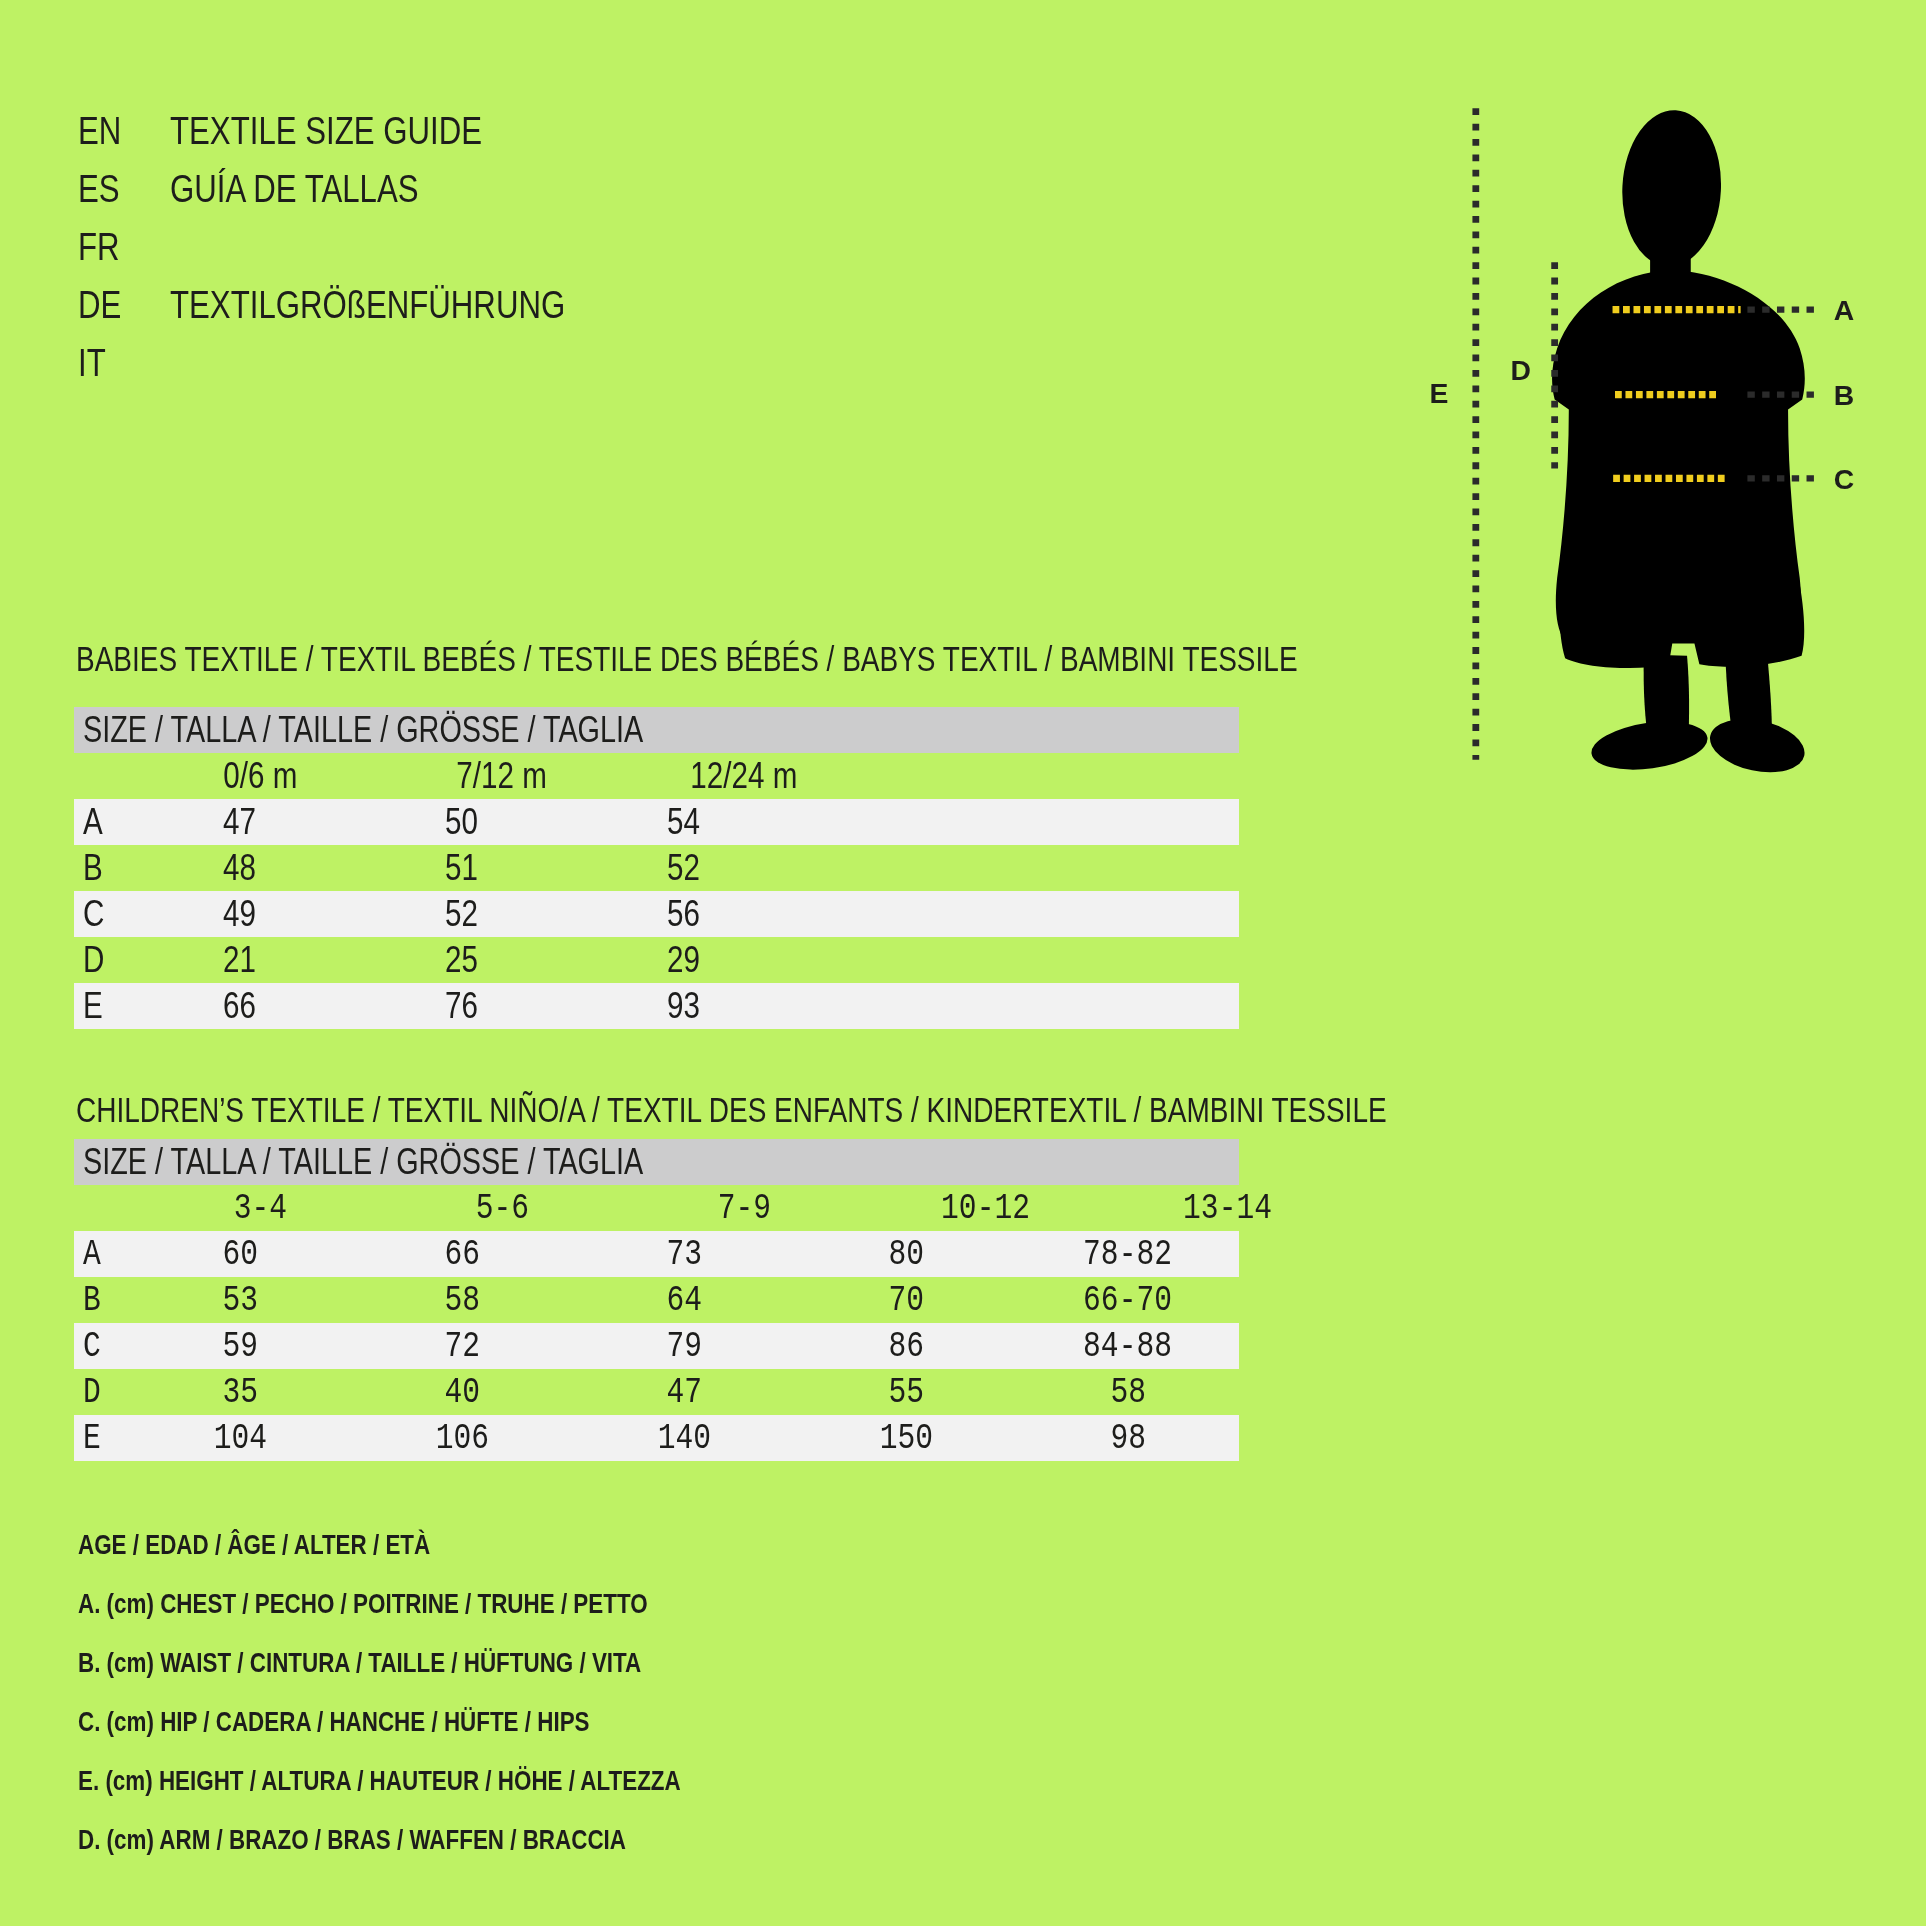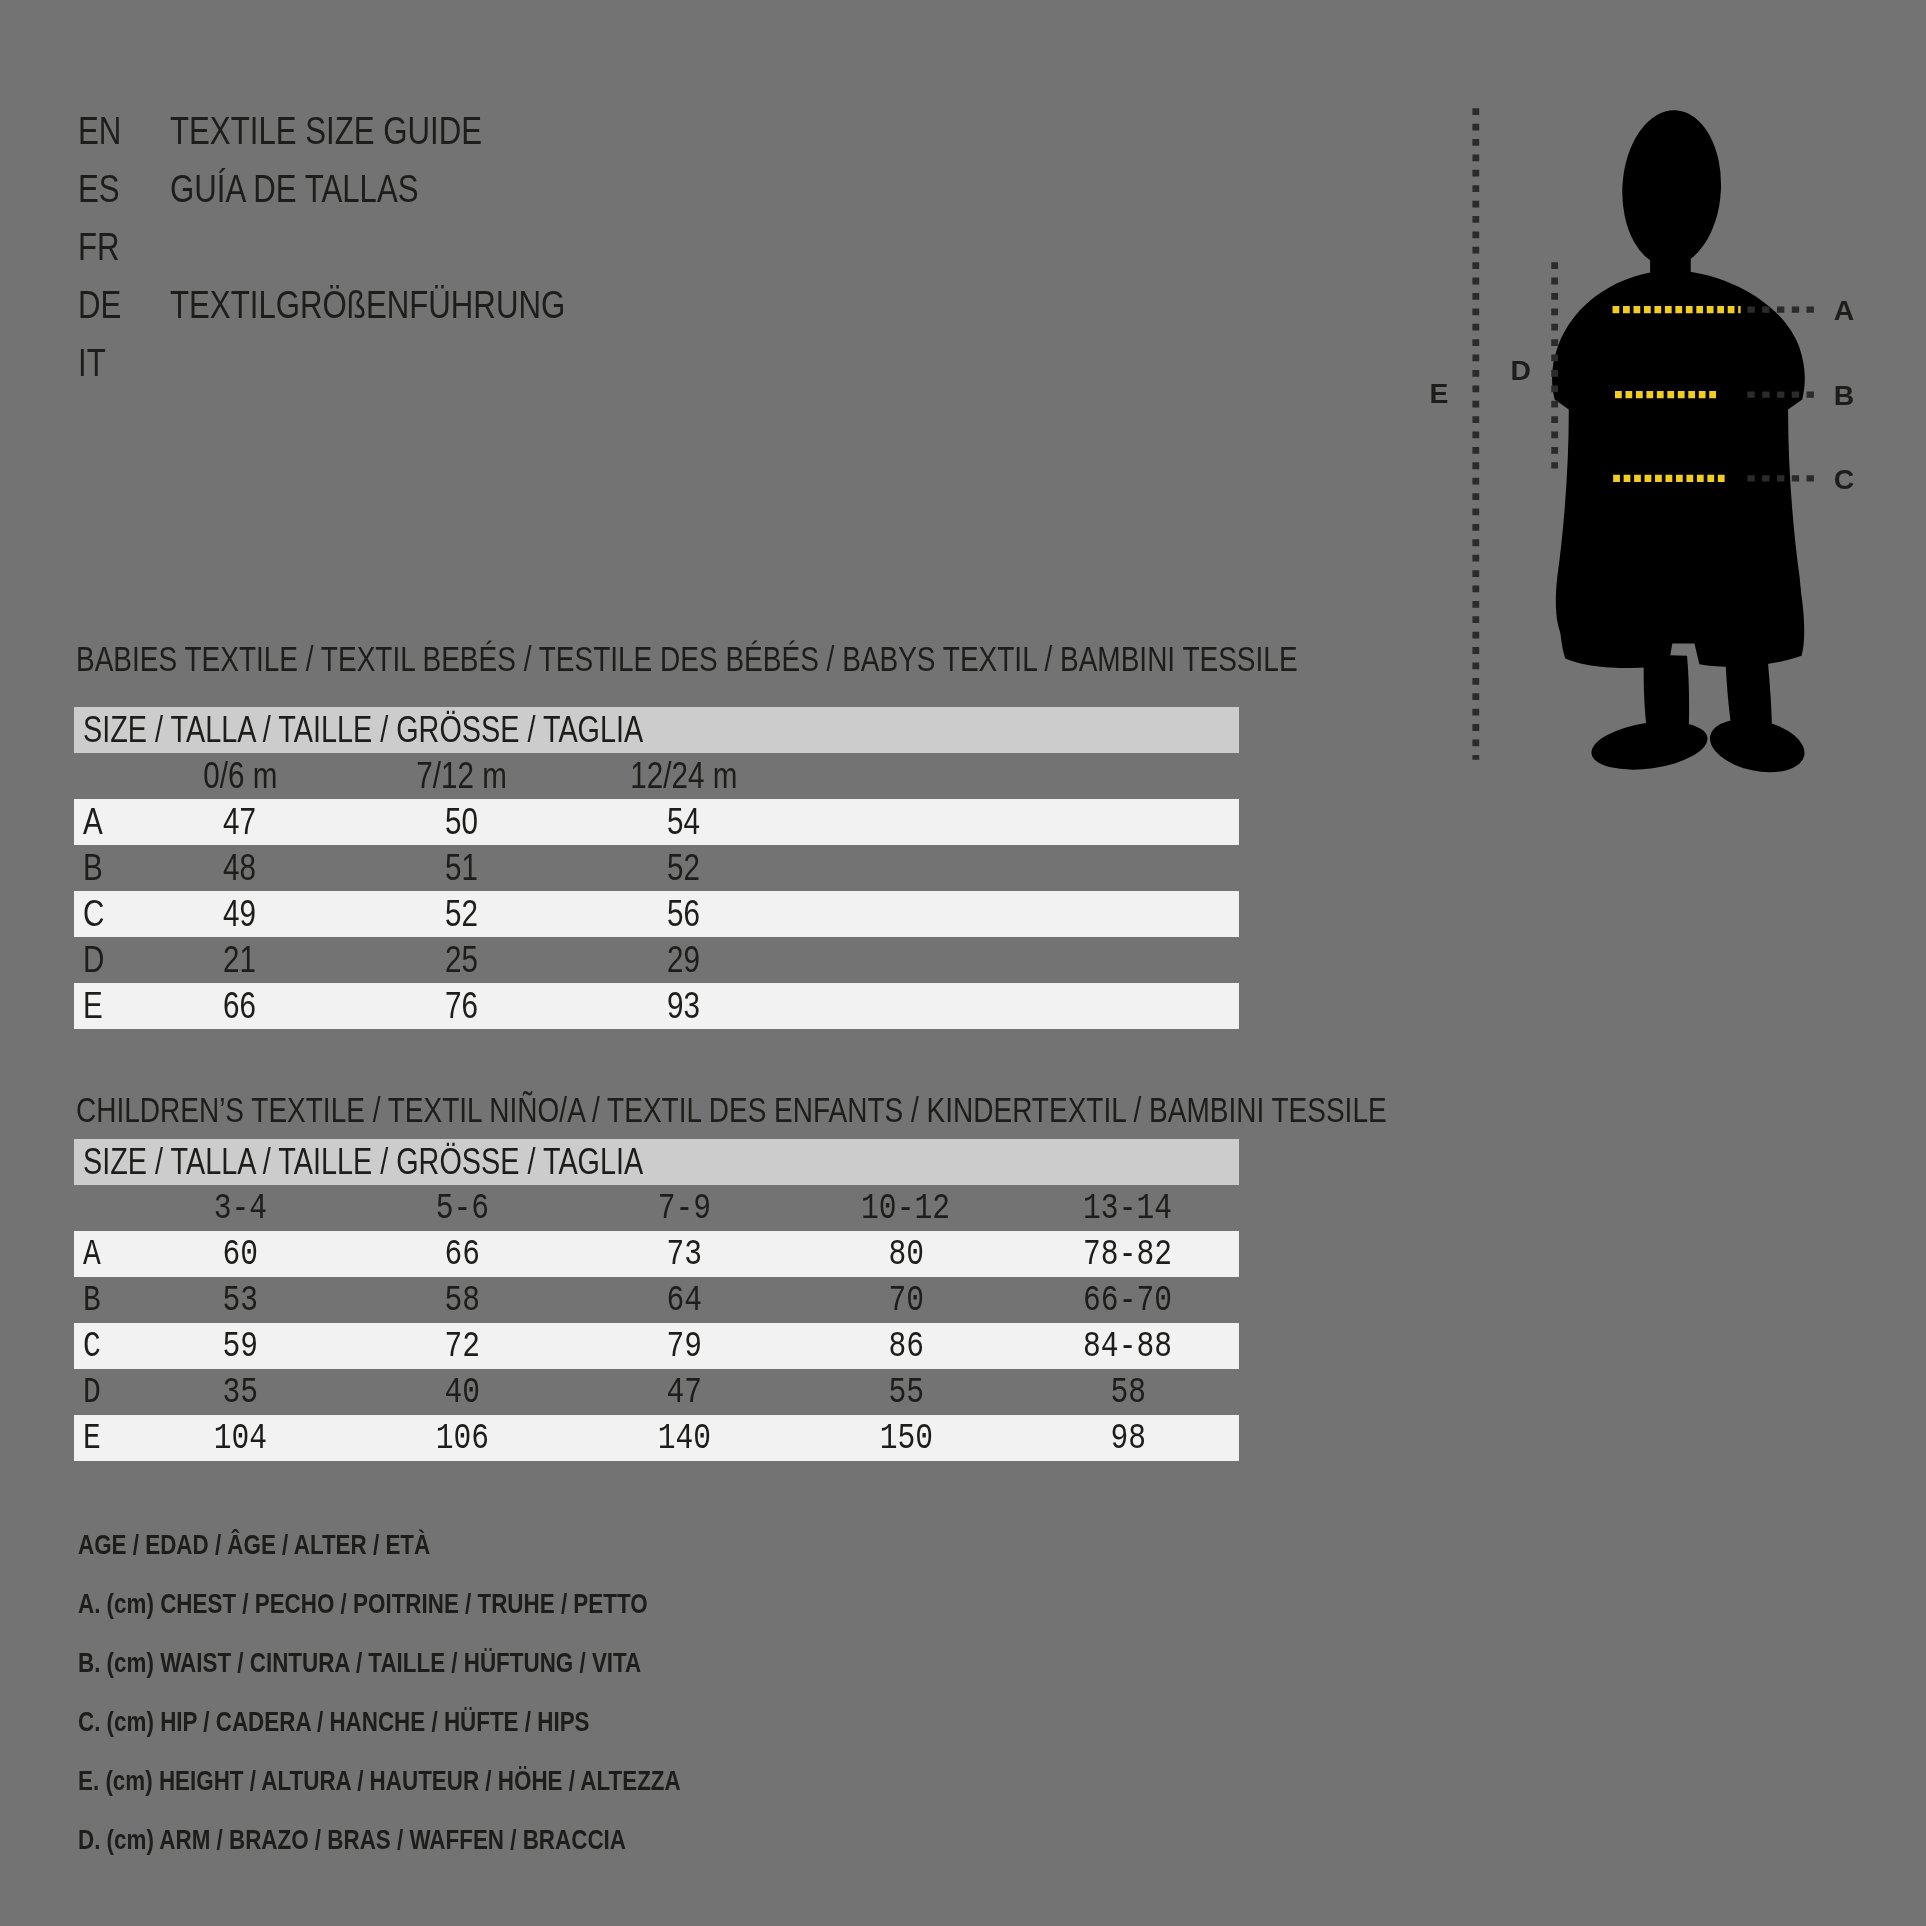--- a/index.html
+++ b/index.html
@@ -1,21 +1,21 @@
 <!DOCTYPE html>
 <html style="font-size:10px"><head>
 <meta charset="utf-8">
 <style>
   html,body{margin:0;padding:0;}
   body{
     width:1926px;height:1926px;background:#ffffff;
     font-family:"Liberation Sans","DejaVu Sans",sans-serif;
     color:#1d1d1b;
   }
-  .page{position:relative;width:1926px;height:1926px;overflow:hidden;background:#737373;}
+  .page{position:relative;width:1926px;height:1926px;overflow:hidden;background:#bef264;}
 
   
   .sq{display:inline-block;transform:scaleX(.8);transform-origin:0 50%;white-space:nowrap;}
   .sqc{display:inline-block;transform:scaleX(.8);transform-origin:50% 50%;white-space:nowrap;}
 
   
   .langs{position:absolute;left:78px;top:102px;}
   .lang-row{display:flex;height:58px;line-height:58px;font-size:39px;}
   .lang-code{width:92px;}
 
@@ -23,21 +23,21 @@
   .section-title{position:absolute;left:76px;margin:0;font-size:35px;line-height:41px;font-weight:normal;}
   #babies-title{top:638px;}
   #children-title{top:1089px;}
 
   
   .size-table{position:absolute;left:74px;width:1165px;}
   #babies-table{top:707px;}
   #children-table{top:1139px;}
   .size-bar{height:46px;line-height:46px;background:#cccccd;font-size:36px;padding-left:9px;}
   .trow{display:grid;height:46px;line-height:46px;font-size:37px;}
-  .hdr{height:46px;line-height:46px;}
+  .hdr{height:46px;line-height:46px;gap:20px;}
   .g3{grid-template-columns:55px 222px 222px 222px;}
   .g5{grid-template-columns:55px 222px 222px 222px 222px 222px;font-family:Liberation Mono, monospace;}
   .cell{text-align:center;overflow:visible;}
   .rlabel{text-align:left;padding-left:8.6px;}
   .alt{background:#f2f2f2;}
 
   
   .legend{position:absolute;left:78px;top:1515px;}
   .legend-line{height:59px;line-height:59px;font-size:28px;font-weight:bold;}
 

